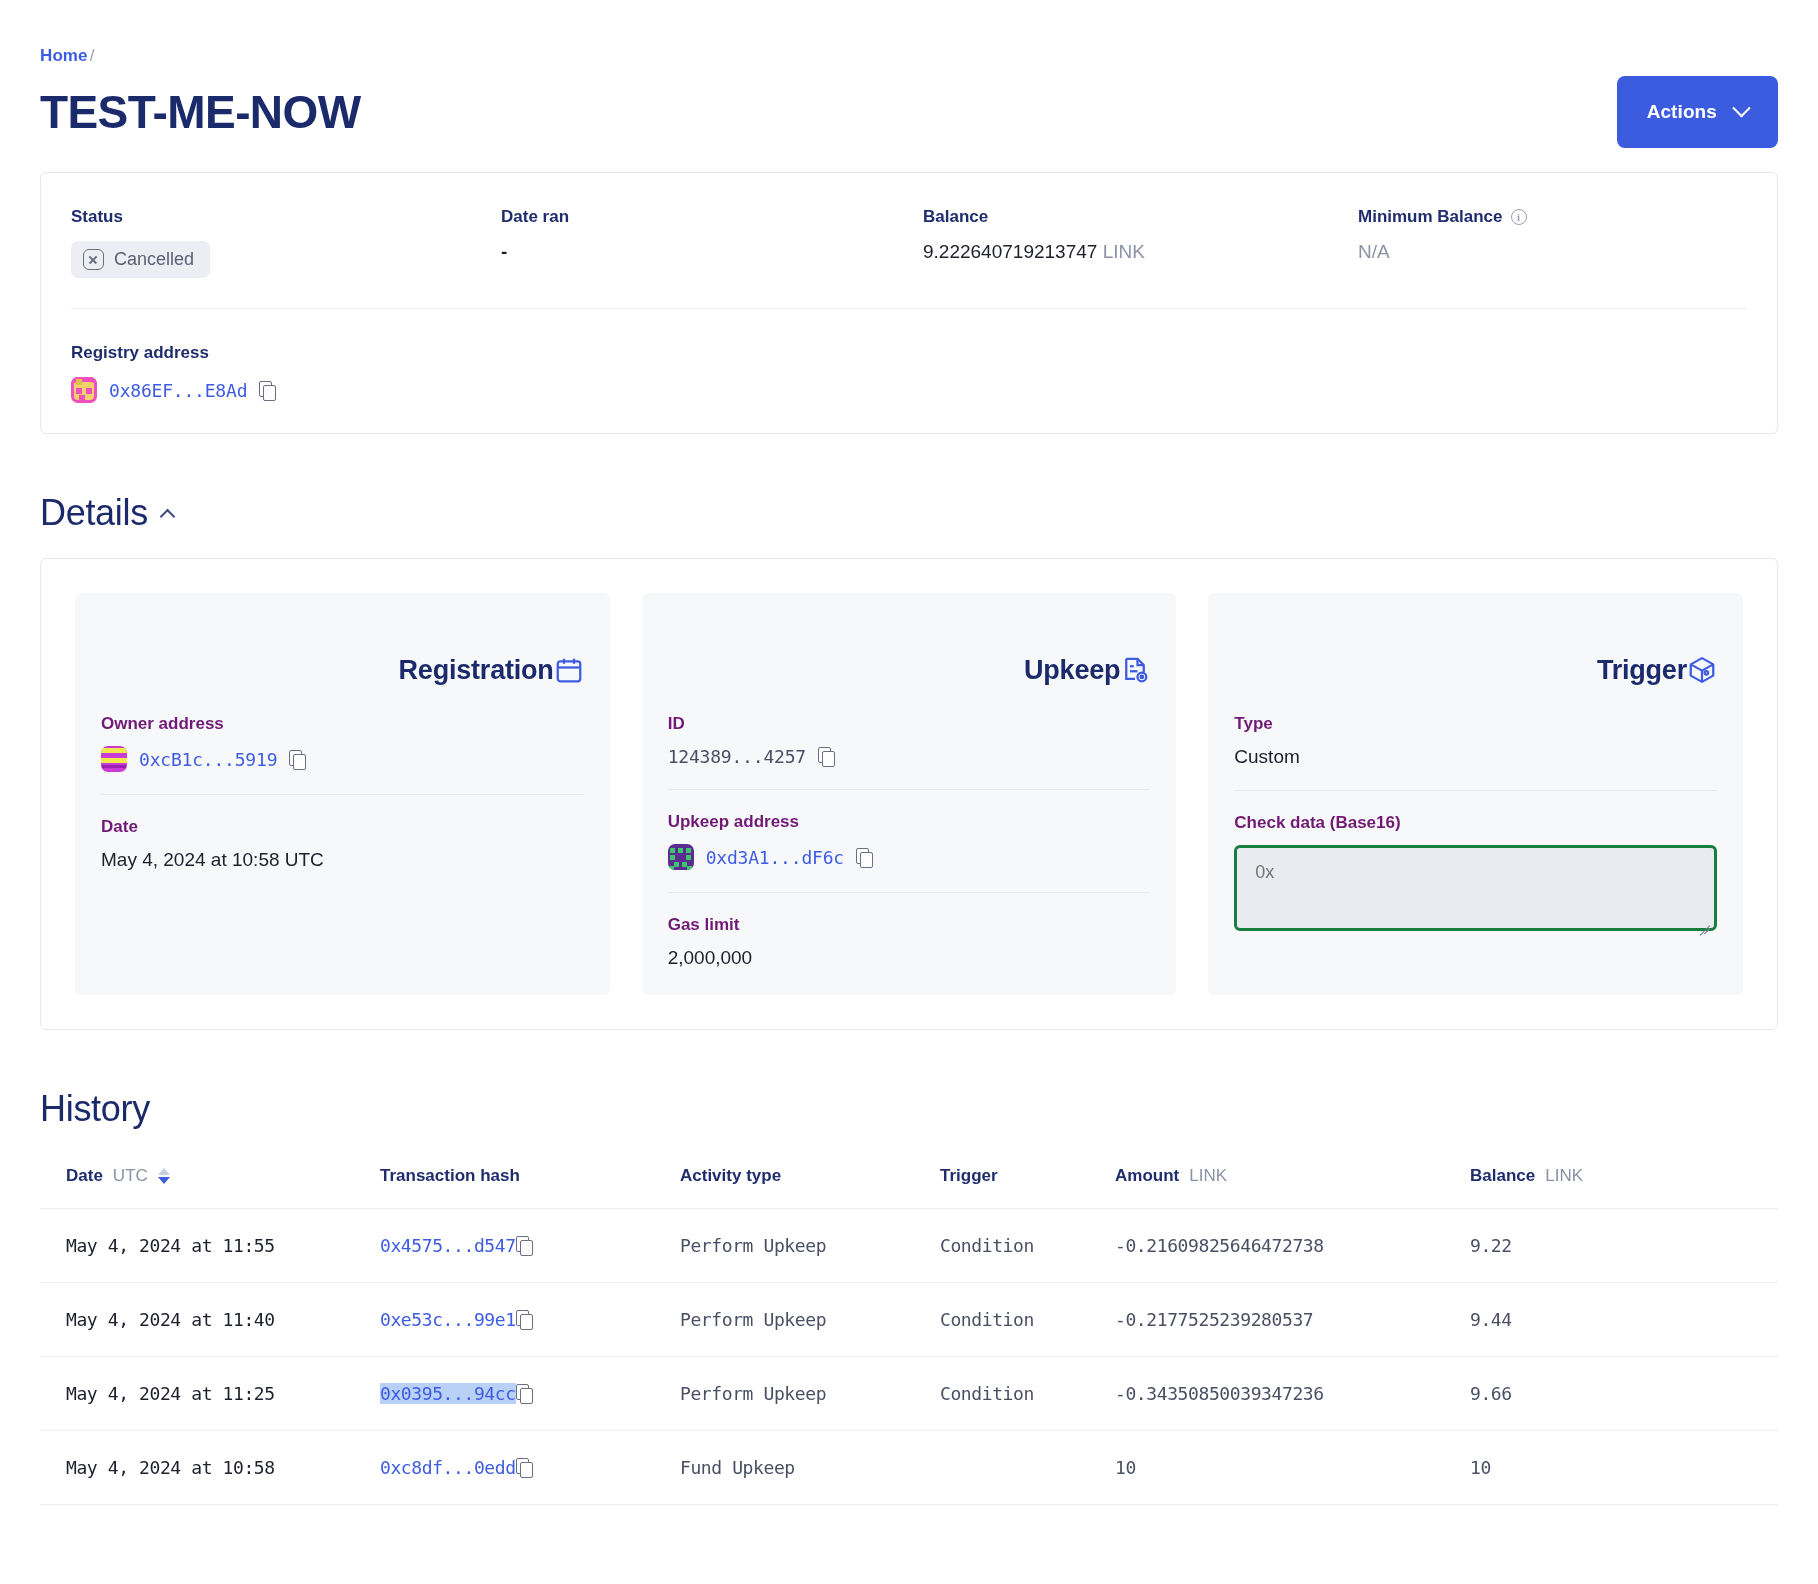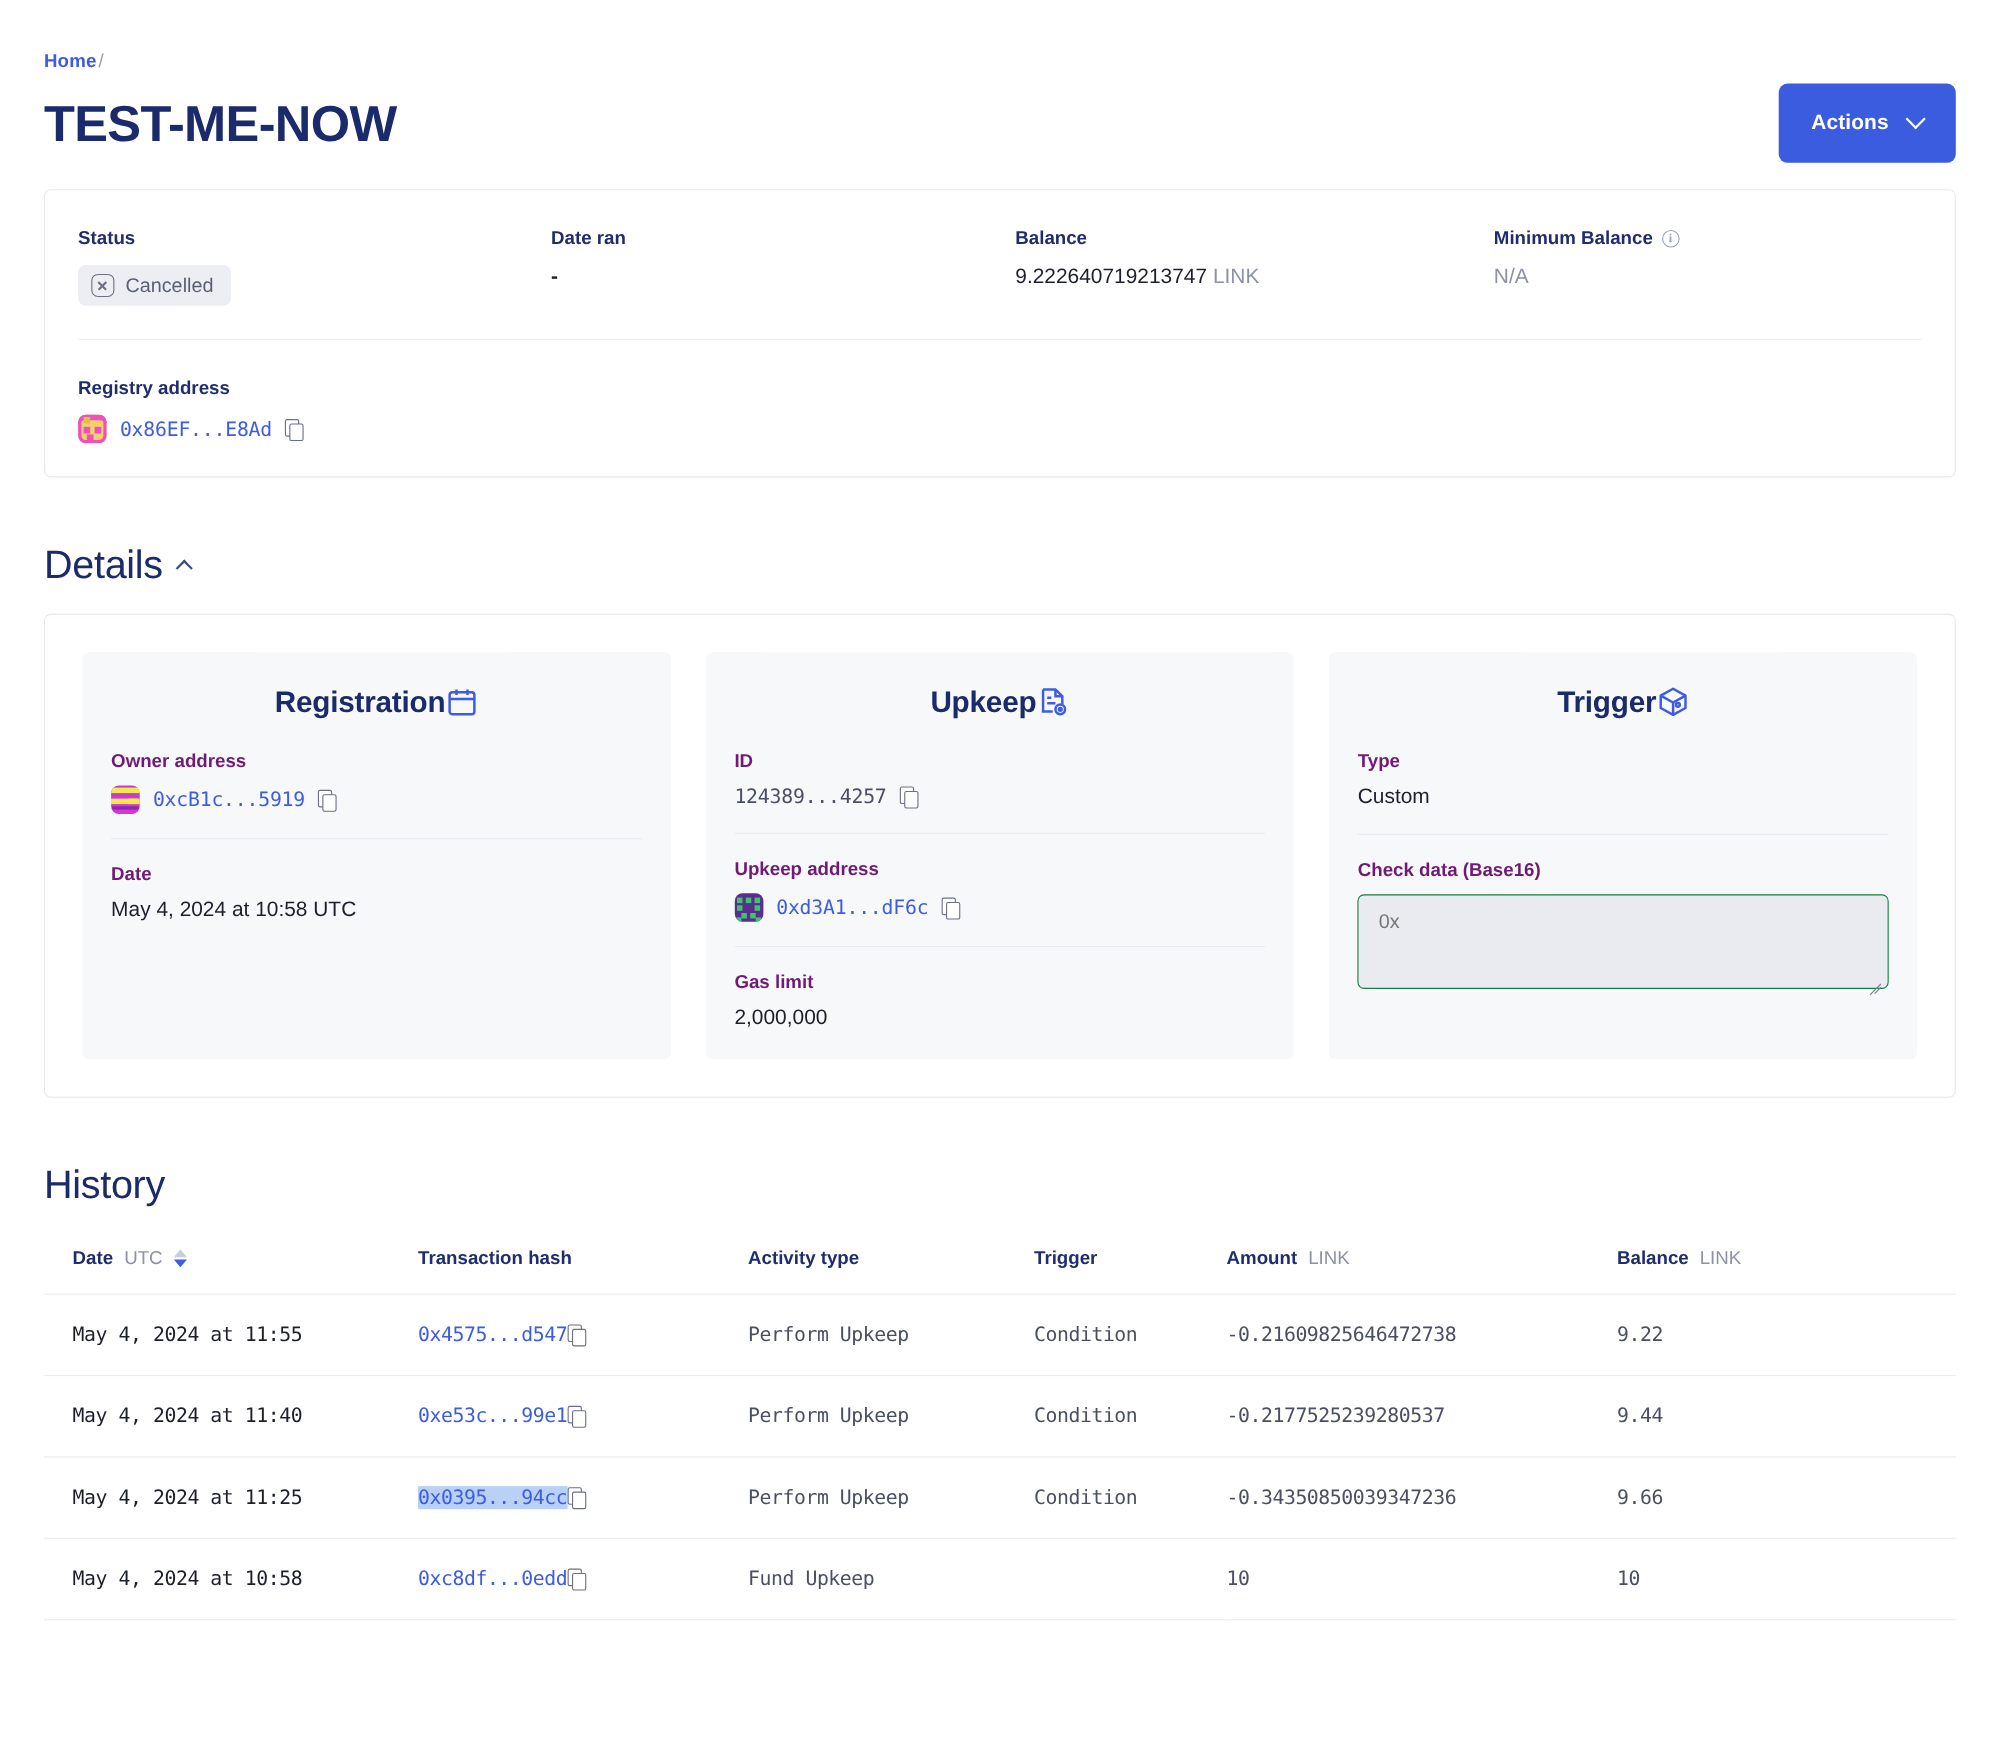--- a/index.html
+++ b/index.html
@@ -228,22 +228,23 @@
     gap: 32px;
   }
   .panel {
     background: #f7f8fa;
     border-radius: 6px;
     padding: 30px 26px 26px 26px;
   }
   .panel-head {
     display: flex;
     align-items: flex-start;
-    justify-content: center;
+    justify-content: flex-end;
     margin-bottom: 28px;
+    margin-top: 32px;
   }
   .panel-title {
     font-size: 27px;
     font-weight: bold;
     color: #1b2a6b;
     letter-spacing: -0.2px;
   }
   .panel-field { padding-bottom: 22px; }
   .panel-field + .panel-field {
     border-top: 1px solid #e8eaef;
@@ -255,21 +256,21 @@
     font-weight: bold;
     color: #701a75;
     margin-bottom: 12px;
   }
   .sub-value { font-size: 19px; color: #1d1f2b; }
 
   .checkdata-box {
     width: 100%;
     height: 86px;
     background: #e9ebf0;
-    border: 1px solid #15803d;
+    border: 3px solid #15803d;
     border-radius: 6px;
     padding: 14px 18px;
     font-size: 18px;
     color: #a0a4b5;
     font-family: "Liberation Sans", sans-serif;
     position: relative;
     resize: none;
   }
   .resize-grip {
     position: absolute;

